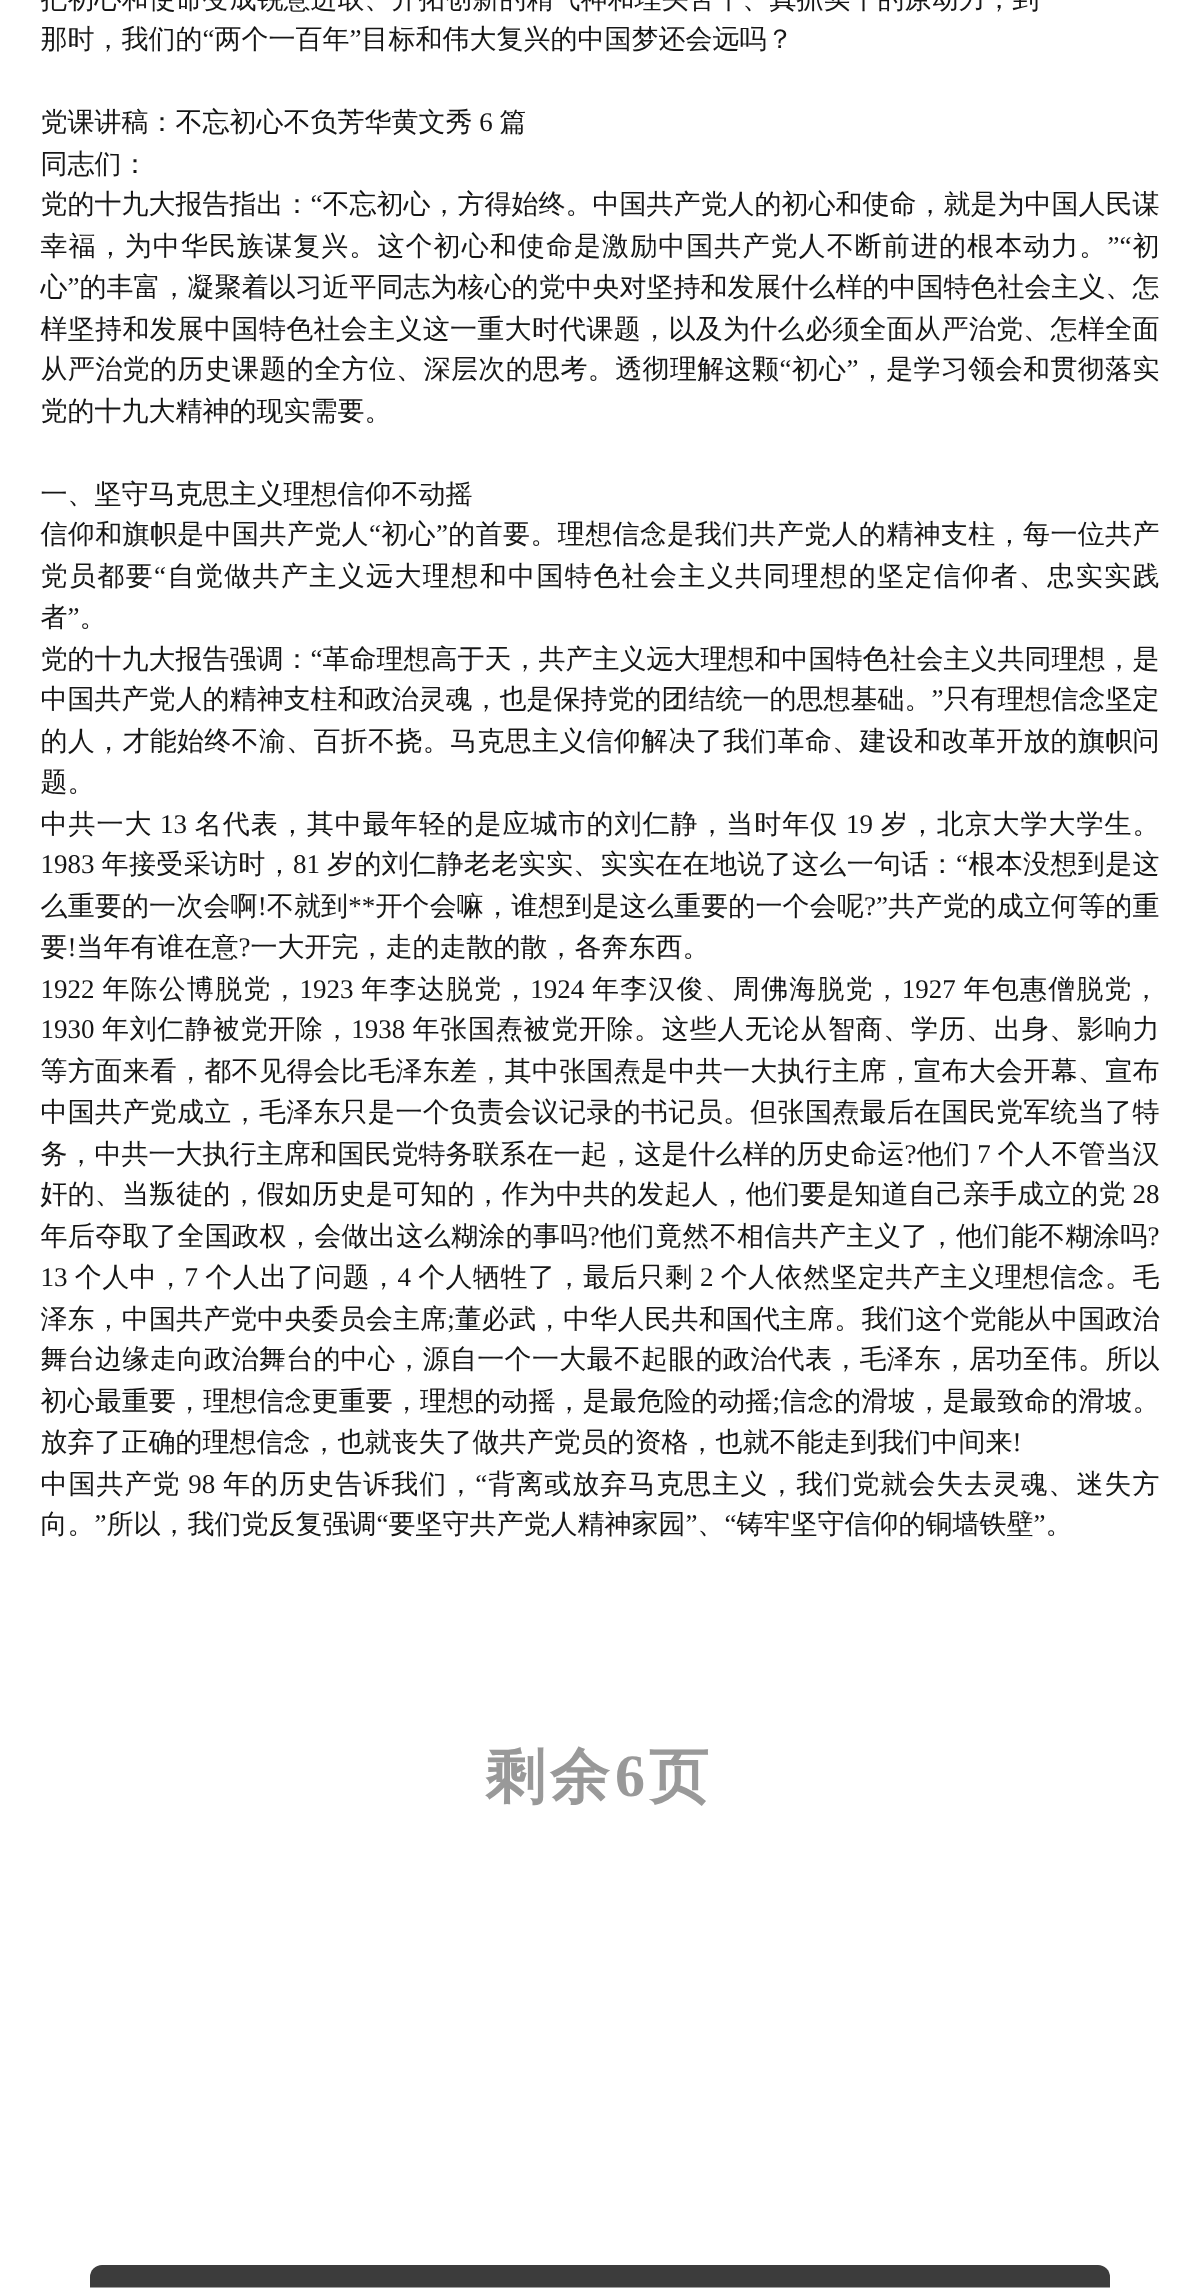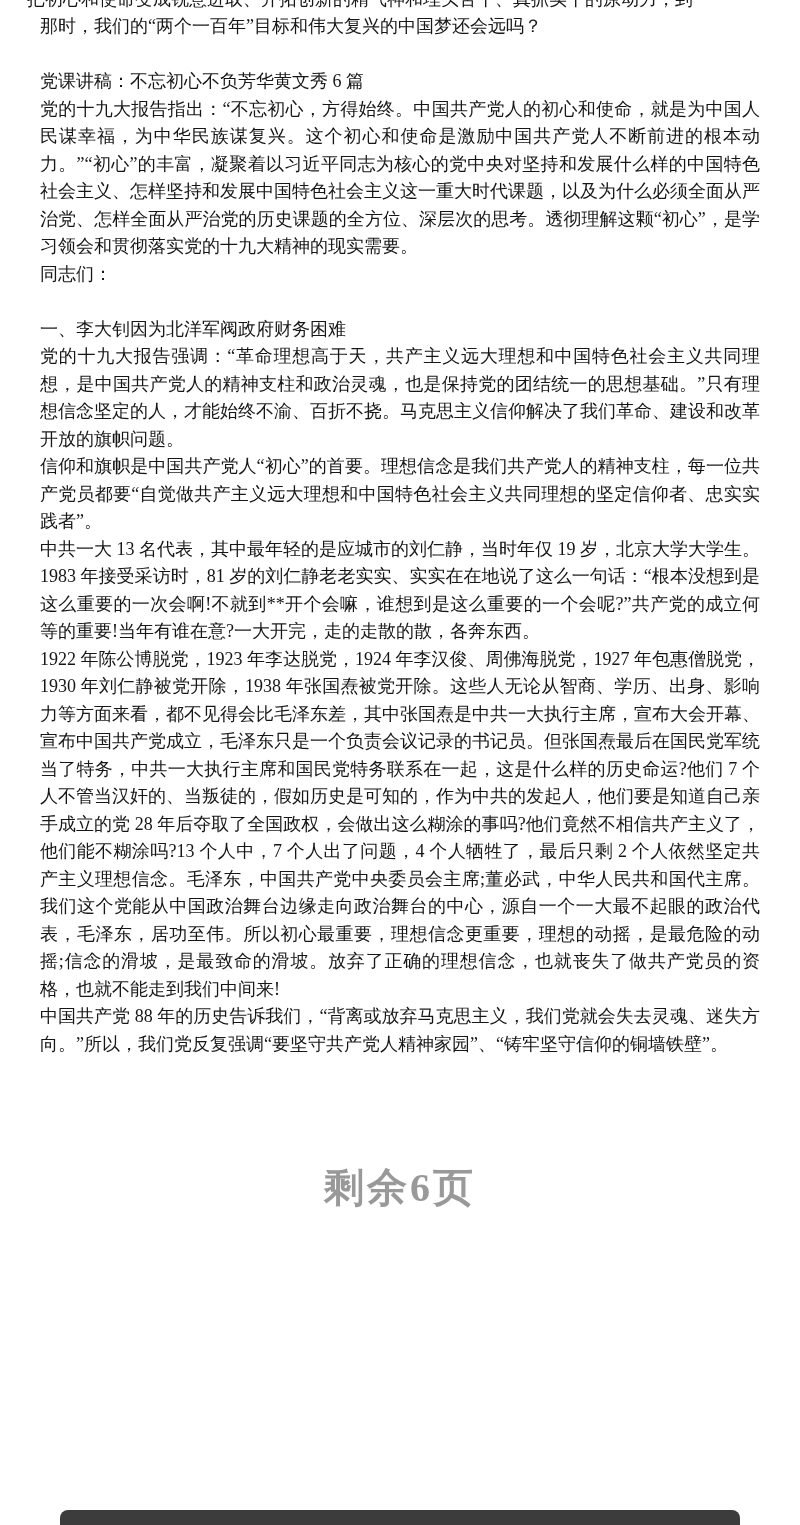--- a/index.html
+++ b/index.html
@@ -5,42 +5,42 @@
   html, body { margin: 0; padding: 0; }
   body {
     width: 800px;
     height: 1525px;
     background: #ffffff;
     position: relative;
     overflow: hidden;
     font-family: "Liberation Serif", "DejaVu Serif", serif;
   }
   .doc {
-    padding: 0 40px;
+    padding: 0 27px;
     color: #161616;
     font-size: 18px;
     line-height: 27.5px;
     text-align: justify;
   }
   
   .clipped-line {
     height: 13px;
     overflow: hidden;
     display: flex;
     align-items: flex-end;
     margin: 0 27px;
     color: #161616;
     font-size: 18px;
     line-height: 27.5px;
     white-space: nowrap;
   }
   .para { margin: 0; }
   .blank { height: 27.5px; }
   .footer-note {
-    margin-top: 74px;
+    margin-top: 98px;
     width: 100%;
     display: flex;
     justify-content: center;
     align-items: center;
     gap: 46px;
     color: #999999;
     font-weight: bold;
     font-size: 40px;
     letter-spacing: 3px;
     font-family: "Liberation Serif", "DejaVu Serif", serif;
@@ -58,29 +58,29 @@
 </head>
 <body>
 
 <div class="clipped-line">把初心和使命变成锐意进取、开拓创新的精气神和埋头苦干、真抓实干的原动力，到</div>
 
 <div class="doc">
 
 <p class="para body">那时，我们的“两个一百年”目标和伟大复兴的中国梦还会远吗？</p>
     <p class="para blank"></p>
     <p class="para body">党课讲稿：不忘初心不负芳华黄文秀 6 篇</p>
+    <p class="para body">同志们：</p>
     <p class="para body">党的十九大报告指出：“不忘初心，方得始终。中国共产党人的初心和使命，就是为中国人民谋幸福，为中华民族谋复兴。这个初心和使命是激励中国共产党人不断前进的根本动力。”“初心”的丰富，凝聚着以习近平同志为核心的党中央对坚持和发展什么样的中国特色社会主义、怎样坚持和发展中国特色社会主义这一重大时代课题，以及为什么必须全面从严治党、怎样全面从严治党的历史课题的全方位、深层次的思考。透彻理解这颗“初心”，是学习领会和贯彻落实党的十九大精神的现实需要。</p>
-    <p class="para body">同志们：</p>
     <p class="para blank"></p>
-    <p class="para heading">一、李大钊因为北洋军阀政府财务困难</p>
+    <p class="para heading">一、坚守马克思主义理想信仰不动摇</p>
+    <p class="para body">信仰和旗帜是中国共产党人“初心”的首要。理想信念是我们共产党人的精神支柱，每一位共产党员都要“自觉做共产主义远大理想和中国特色社会主义共同理想的坚定信仰者、忠实实践者”。</p>
     <p class="para body">党的十九大报告强调：“革命理想高于天，共产主义远大理想和中国特色社会主义共同理想，是中国共产党人的精神支柱和政治灵魂，也是保持党的团结统一的思想基础。”只有理想信念坚定的人，才能始终不渝、百折不挠。马克思主义信仰解决了我们革命、建设和改革开放的旗帜问题。</p>
-    <p class="para body">信仰和旗帜是中国共产党人“初心”的首要。理想信念是我们共产党人的精神支柱，每一位共产党员都要“自觉做共产主义远大理想和中国特色社会主义共同理想的坚定信仰者、忠实实践者”。</p>
     <p class="para body">中共一大 13 名代表，其中最年轻的是应城市的刘仁静，当时年仅 19 岁，北京大学大学生。1983 年接受采访时，81 岁的刘仁静老老实实、实实在在地说了这么一句话：“根本没想到是这么重要的一次会啊!不就到**开个会嘛，谁想到是这么重要的一个会呢?”共产党的成立何等的重要!当年有谁在意?一大开完，走的走散的散，各奔东西。</p>
     <p class="para body">1922 年陈公博脱党，1923 年李达脱党，1924 年李汉俊、周佛海脱党，1927 年包惠僧脱党，1930 年刘仁静被党开除，1938 年张国焘被党开除。这些人无论从智商、学历、出身、影响力等方面来看，都不见得会比毛泽东差，其中张国焘是中共一大执行主席，宣布大会开幕、宣布中国共产党成立，毛泽东只是一个负责会议记录的书记员。但张国焘最后在国民党军统当了特务，中共一大执行主席和国民党特务联系在一起，这是什么样的历史命运?他们 7 个人不管当汉奸的、当叛徒的，假如历史是可知的，作为中共的发起人，他们要是知道自己亲手成立的党 28 年后夺取了全国政权，会做出这么糊涂的事吗?他们竟然不相信共产主义了，他们能不糊涂吗?13 个人中，7 个人出了问题，4 个人牺牲了，最后只剩 2 个人依然坚定共产主义理想信念。毛泽东，中国共产党中央委员会主席;董必武，中华人民共和国代主席。我们这个党能从中国政治舞台边缘走向政治舞台的中心，源自一个一大最不起眼的政治代表，毛泽东，居功至伟。所以初心最重要，理想信念更重要，理想的动摇，是最危险的动摇;信念的滑坡，是最致命的滑坡。放弃了正确的理想信念，也就丧失了做共产党员的资格，也就不能走到我们中间来!</p>
-    <p class="para body">中国共产党 88 年的历史告诉我们，“背离或放弃马克思主义，我们党就会失去灵魂、迷失方向。”所以，我们党反复强调“要坚守共产党人精神家园”、“铸牢坚守信仰的铜墙铁壁”。</p>
+    <p class="para body">中国共产党 98 年的历史告诉我们，“背离或放弃马克思主义，我们党就会失去灵魂、迷失方向。”所以，我们党反复强调“要坚守共产党人精神家园”、“铸牢坚守信仰的铜墙铁壁”。</p>
     <p class="para blank"></p>
   </div>
 
 <div class="footer-note">
   <span>剩余6页</span>
 </div>
 
 <div class="bottom-bar"></div>
 
 </body></html>

